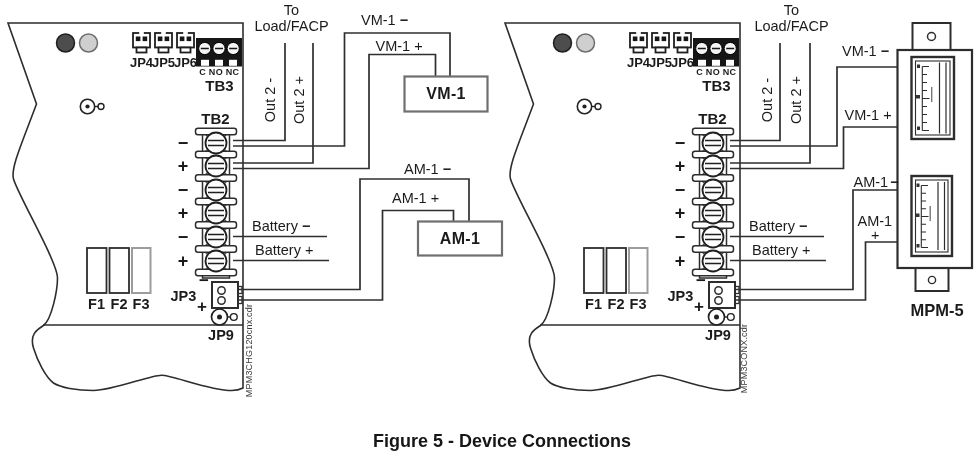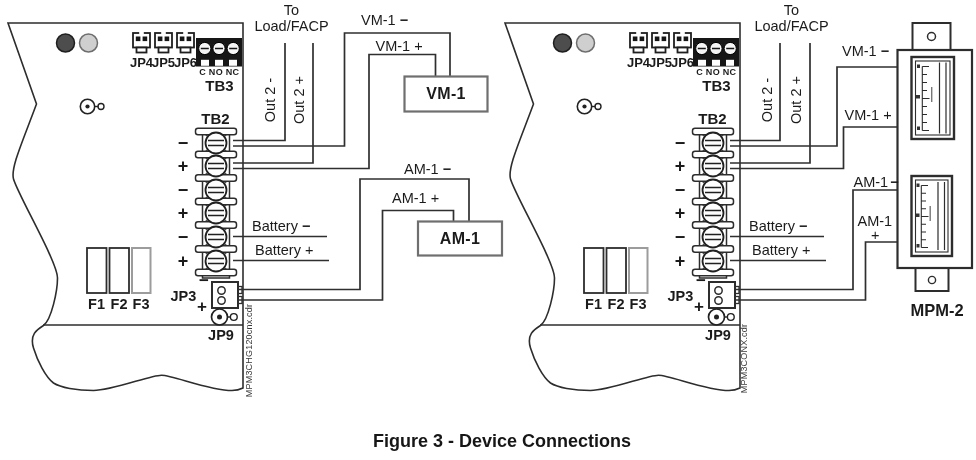--- a/index.html
+++ b/index.html
@@ -253,17 +253,17 @@
 <div class="fnote" style="left:684px;top:351.5px">MPM3CONX.cdr</div>
 <div class="lbl c" style="left:791.5px;top:2.5px">To</div>
 <div class="lbl c" style="left:791.5px;top:18.5px">Load/FACP</div>
 <div class="vlbl" style="left:717px;top:92px">Out 2 -</div>
 <div class="vlbl" style="left:746px;top:92px">Out 2 +</div>
 <div class="lbl" style="left:842px;top:43.5px"><span>VM-1</span><span class="ms">−</span></div>
 <div class="lbl" style="left:844.5px;top:107.5px"><span>VM-1</span><span class="ps">+</span></div>
 <div class="lbl" style="left:853.5px;top:174.5px"><span>AM-1</span><span class="ms" style="margin-left:2px">−</span></div>
 <div class="lbl" style="left:857.5px;top:213.5px">AM-1</div>
 <div class="lbl" style="left:871px;top:228px">+</div>
-<div class="lbl bl c" style="left:937px;top:302.5px;font-size:16.5px">MPM-2</div>
-
-<div class="caption c" style="left:502px;top:430.5px">Figure 3 - Device Connections</div>
+<div class="lbl bl c" style="left:937px;top:302.5px;font-size:16.5px">MPM-5</div>
+
+<div class="caption c" style="left:502px;top:430.5px">Figure 5 - Device Connections</div>
 
 </div>
 
 </body></html>

